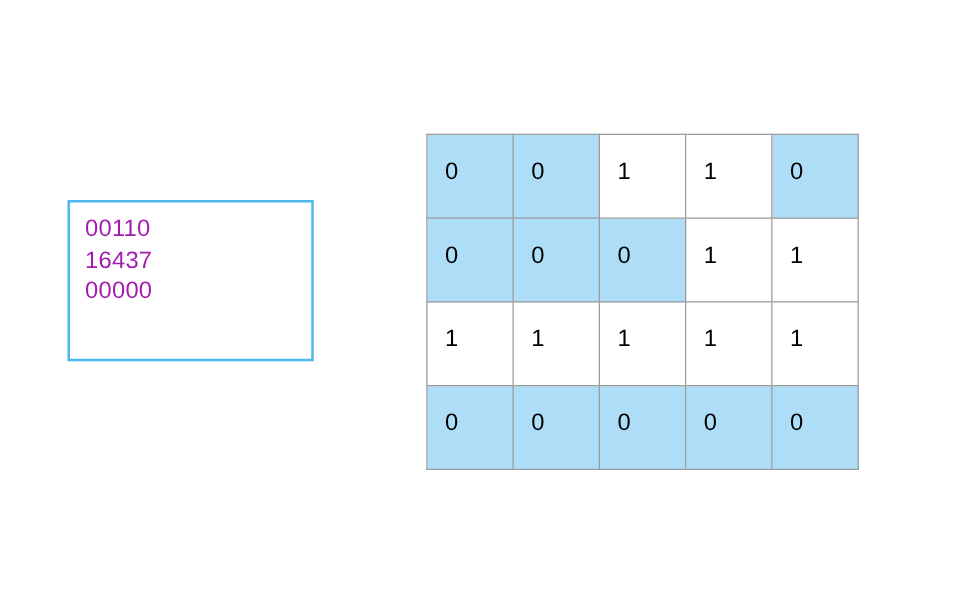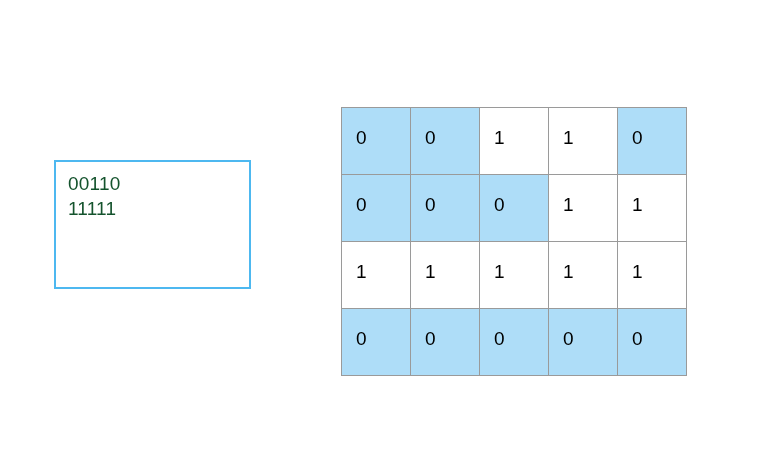--- a/index.html
+++ b/index.html
@@ -36,21 +36,21 @@
   .text-box-lines {
     position: absolute;
     left: 12px;
     top: 10px;
     right: 4px;
   }
   .text-line {
     font-family: "Liberation Sans", sans-serif;
     font-size: 19px;
     line-height: 24.5px;
-    color: #14532d;
+    color: #a21caf;
     letter-spacing: 0.2px;
     white-space: pre;
   }
 
   
   .matrix {
     position: absolute;
     left: 341px;
     top: 107px;
     border-collapse: collapse;
@@ -81,21 +81,22 @@
   }
 </style>
 </head>
 <body style="background: rgb(255, 255, 255);">
 
 <div id="canvas">
 
   <div class="text-box" style="border-color: rgb(77, 184, 240); background: rgb(255, 255, 255);">
     <div class="text-box-lines">
       <div class="text-line">00110</div>
-      <div class="text-line">11111</div>
+      <div class="text-line">16437</div>
+      <div class="text-line">00000</div>
     </div>
   </div>
 
   <table class="matrix" style="border-color: rgb(154, 154, 154);">
     <tbody>
       <tr>
         <td class="on" style="background: rgb(174, 221, 248);">
             <span class="cell-value">0</span>
           </td>
         <td class="on" style="background: rgb(174, 221, 248);">

